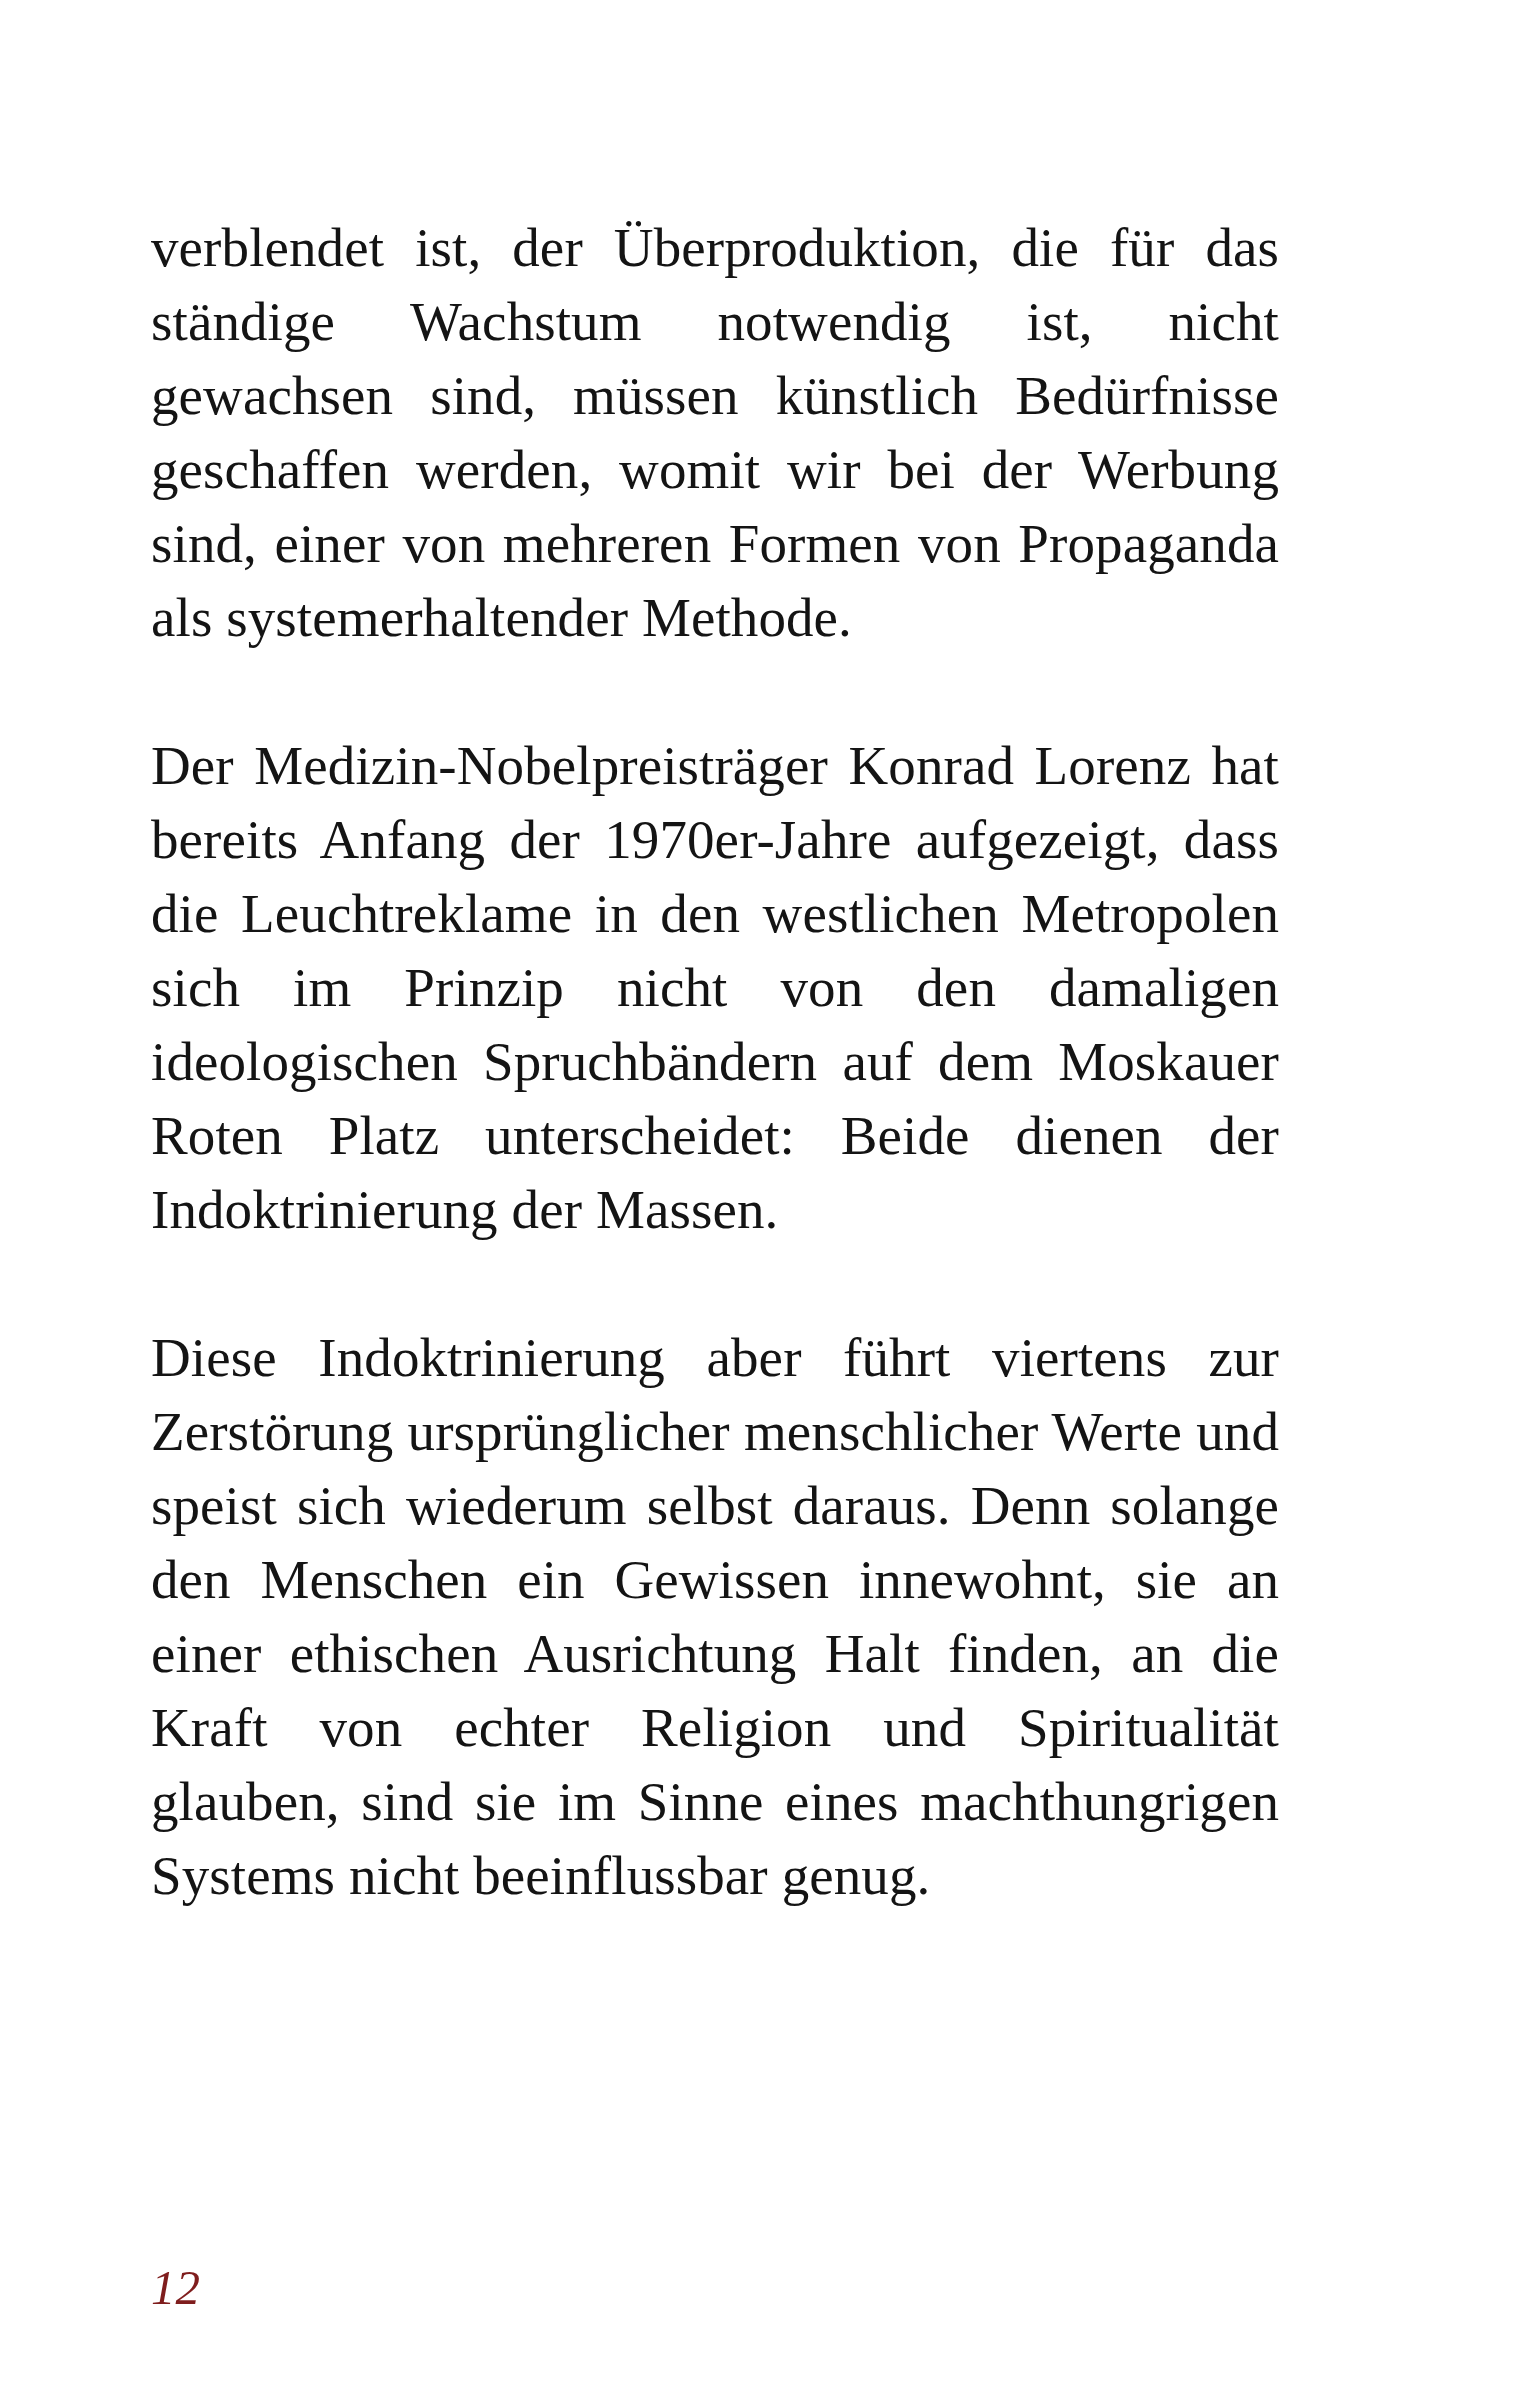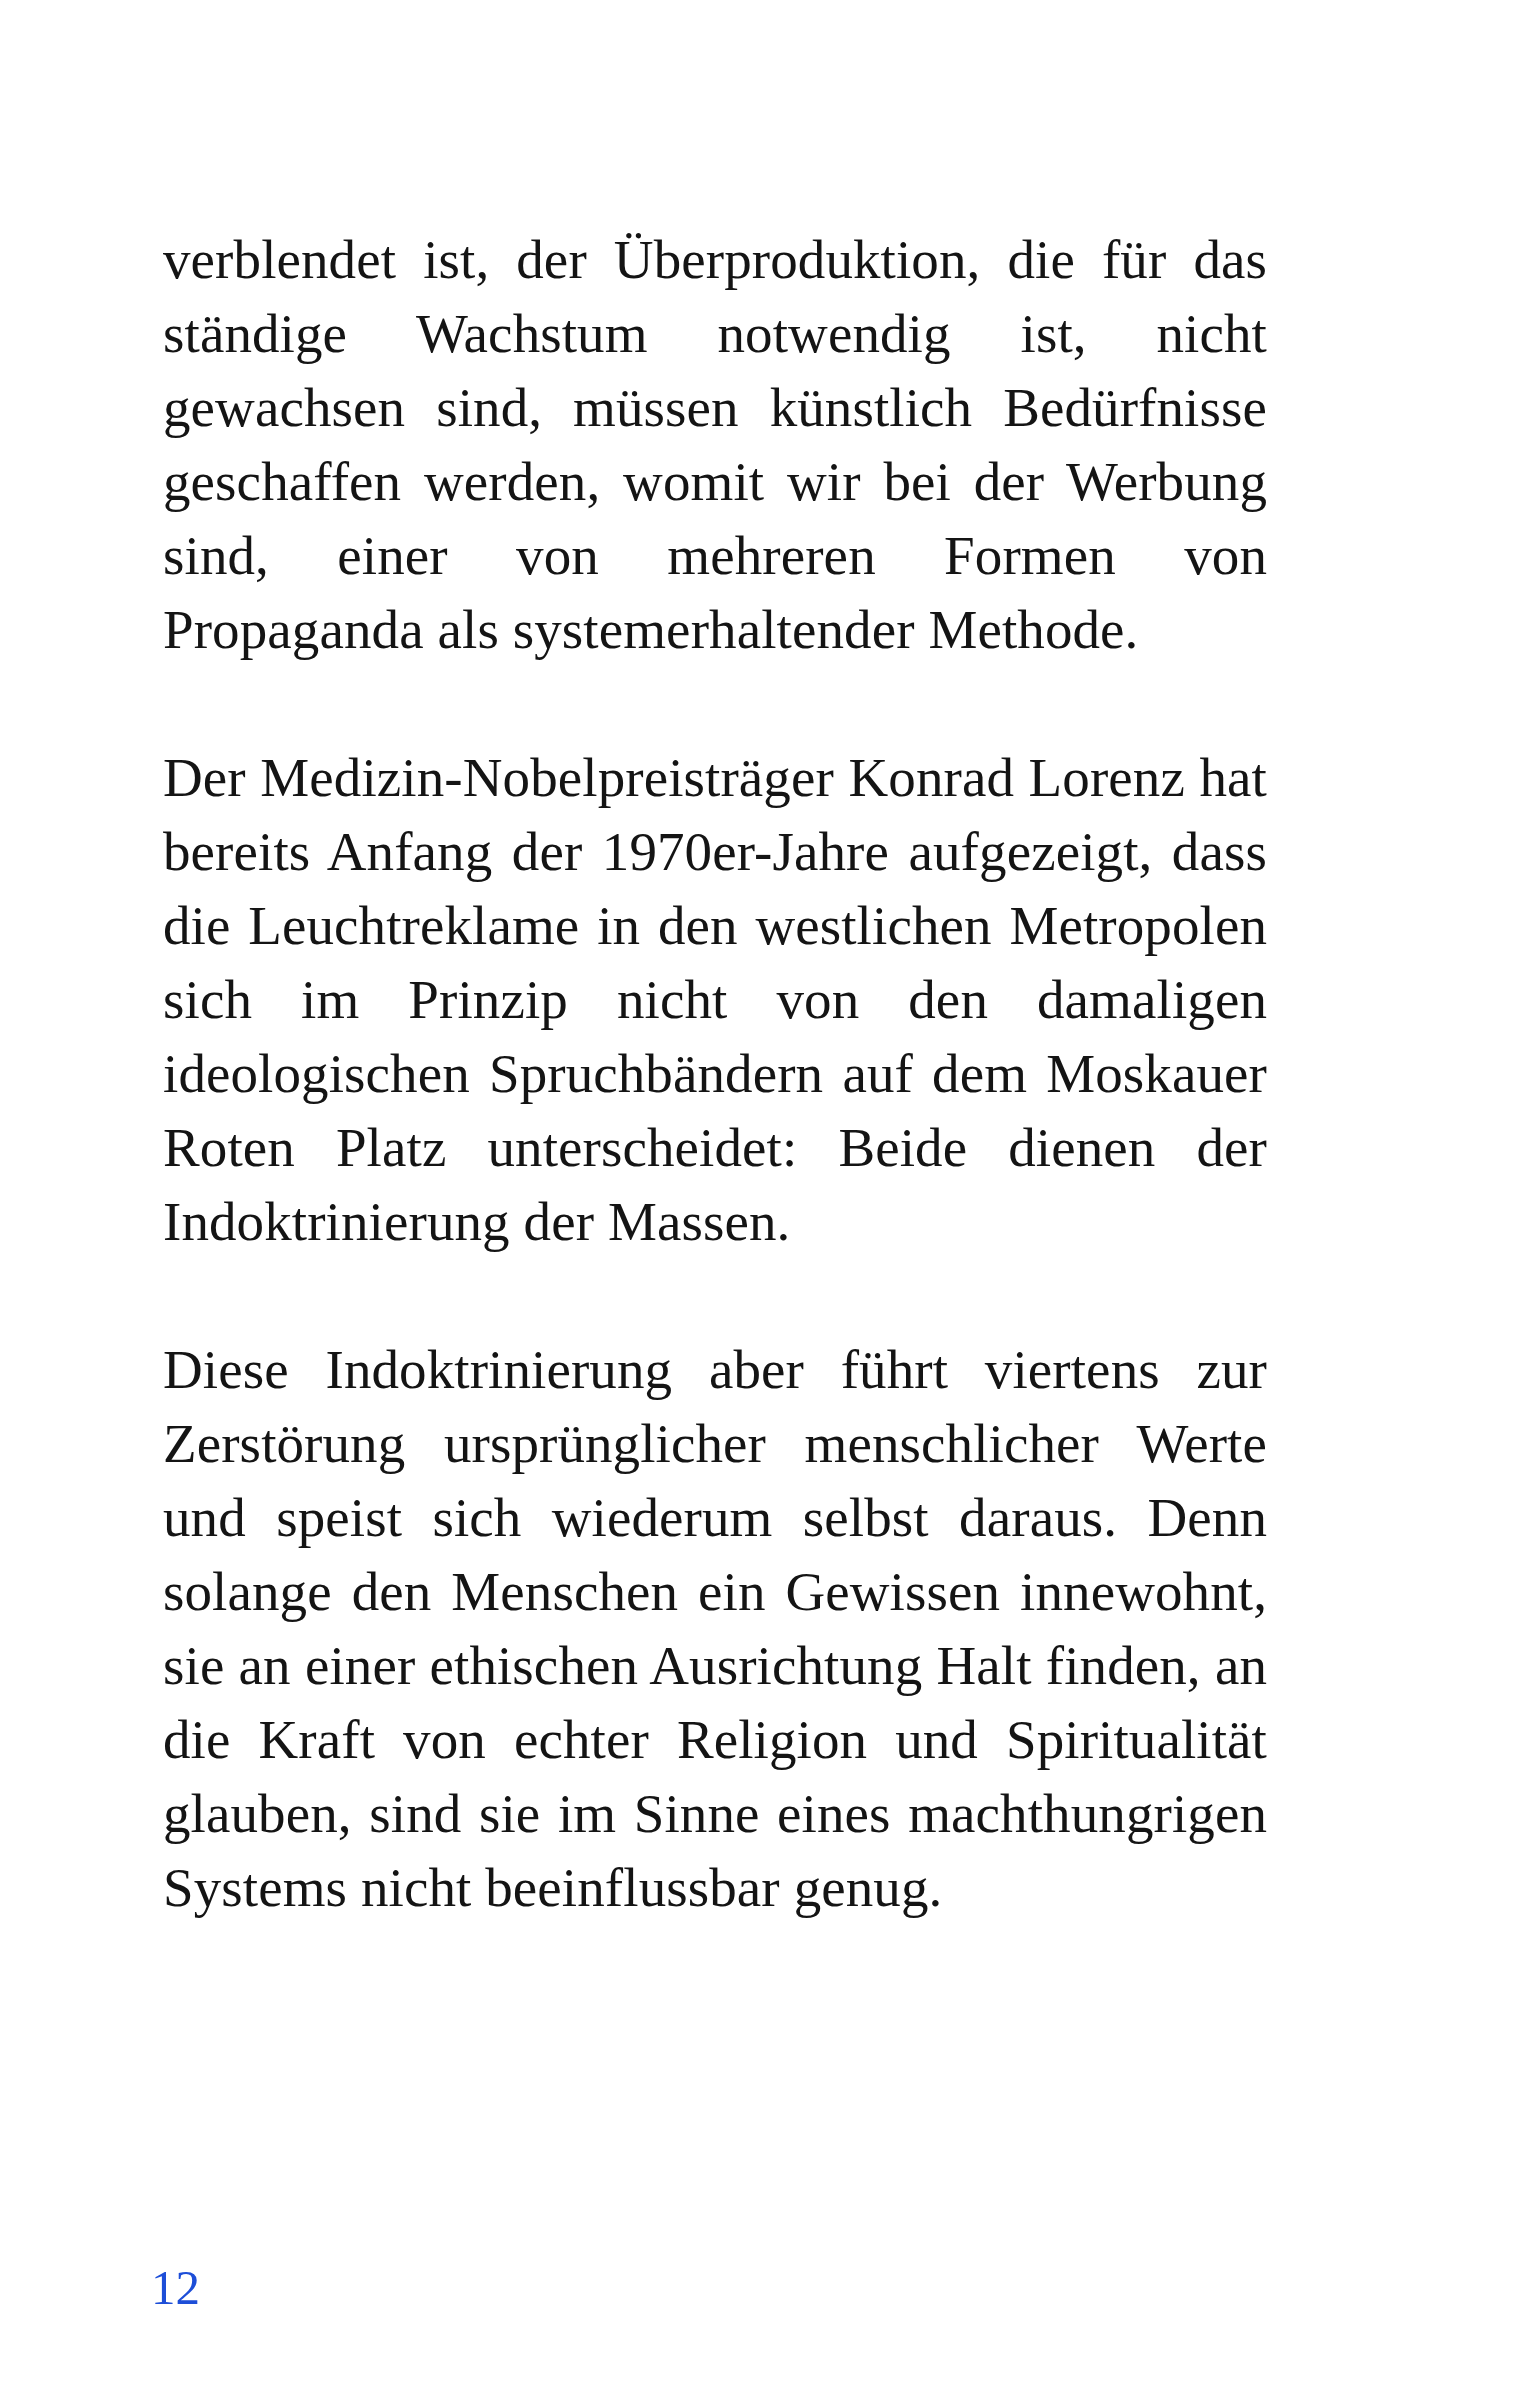--- a/index.html
+++ b/index.html
@@ -25,33 +25,34 @@
     position: absolute;
     left: 151px;
     right: 238px;
     top: 211px;
     text-align: justify;
     font-size: 55px;
     line-height: 74px;
     letter-spacing: 0.1px;
   }
   .para {
-    margin: 12px;
+    margin: 0;
     text-align: justify;
   }
   .para.gap-after {
     margin-bottom: 74px;
   }
   .page-number {
     position: absolute;
     left: 151px;
     top: 2263px;
     font-size: 49px;
+    font-style: italic;
     line-height: 1;
-    color: #1d4ed8;
+    color: #7f1d1d;
   }
 </style>
 </head>
 <body>
 
 <div class="page">
   <div class="text-block">
     <p class="para gap-after">verblendet ist, der Überproduktion, die für das ständige Wachstum notwendig ist, nicht gewachsen sind, müssen künstlich Bedürfnisse geschaffen werden, womit wir bei der Werbung sind, einer von mehreren Formen von Propaganda als systemerhaltender Methode.</p>
     <p class="para gap-after">Der Medizin-Nobelpreisträger Konrad Lorenz hat bereits Anfang der 1970er-Jahre aufgezeigt, dass die Leuchtreklame in den westlichen Metropolen sich im Prinzip nicht von den damaligen ideologischen Spruchbändern auf dem Moskauer Roten Platz unterscheidet: Beide dienen der Indoktrinierung der Massen.</p>
     <p class="para">Diese Indoktrinierung aber führt viertens zur Zerstörung ursprünglicher menschlicher Werte und speist sich wiederum selbst daraus. Denn solange den Menschen ein Gewissen innewohnt, sie an einer ethischen Ausrichtung Halt finden, an die Kraft von echter Religion und Spiritualität glauben, sind sie im Sinne eines machthungrigen Systems nicht beeinflussbar genug.</p>

